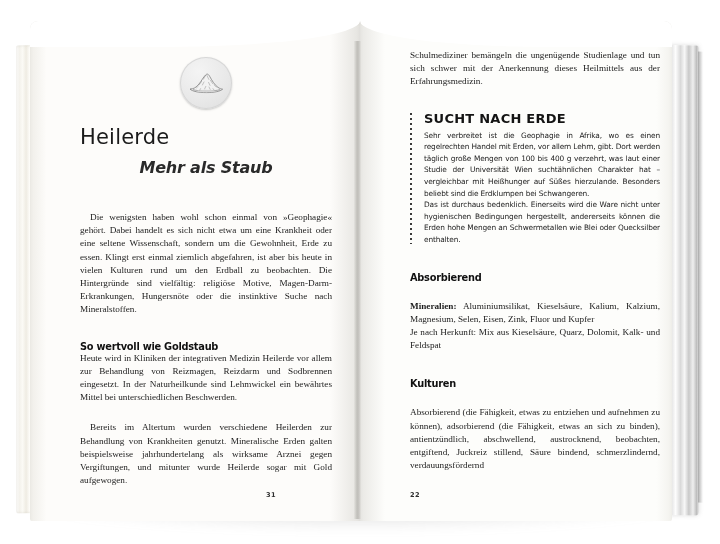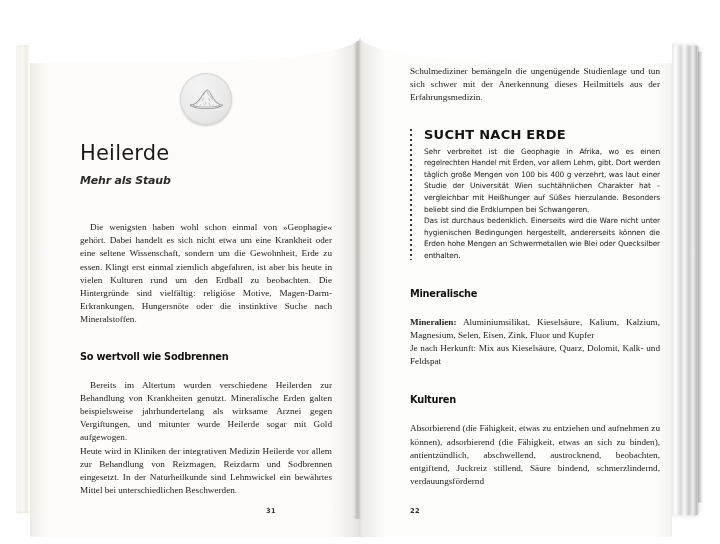--- a/index.html
+++ b/index.html
@@ -75,21 +75,21 @@
     content:"";
     position:absolute;
     right:-4px; top:6px;
     width:5px; height:96%;
     background: linear-gradient(90deg, rgba(130,130,130,0.55), rgba(255,255,255,0));
   }
 
   
   .page {
     position: absolute;
-    top: 16px;
+    top: 0;
     height: 500px;
     background: #fdfdfc;
     overflow: hidden;
   }
   .page-left {
     left: 14px;
     width: 330px;
     border-radius: 8px 0 0 2px;
     background:
       linear-gradient(90deg, rgba(228,226,218,0.55) 0%, rgba(255,255,255,0) 5%),
@@ -161,22 +161,22 @@
     font-weight: 400;
     font-size: 21px;
     letter-spacing: 0.2px;
     color: #1a1a1a;
     margin: 16px 0 0 0;
   }
   .chapter-sub {
     font-family: "DejaVu Sans", sans-serif;
     font-style: italic;
     font-weight: 600;
-    font-size: 11px;
-    text-align: left;
+    font-size: 16px;
+    text-align: center;
     color: #2a2a2a;
     margin: 9px 0 0 0;
     letter-spacing: -0.2px;
   }
 
   p.body {
     font-family: "Liberation Serif", serif;
     font-size: 9.2px;
     line-height: 13.2px;
     text-align: justify;
@@ -269,44 +269,44 @@
             <path d="M6 19.6 C11 21.4 27 21.6 33 19.6" stroke="#707070" stroke-width="0.6" fill="none"></path>
             <ellipse cx="19" cy="21" rx="10" ry="1.4" fill="#dcdcdc" opacity="0.55"></ellipse>
           </svg>
         </div>
 
         <h1 class="chapter-title">Heilerde</h1>
         <div class="chapter-sub">Mehr als Staub</div>
 
         <p class="body indent" style="margin-top:34px;">Die wenigsten haben wohl schon einmal von »Geophagie« gehört. Dabei handelt es sich nicht etwa um eine Krankheit oder eine seltene Wissenschaft, sondern um die Gewohnheit, Erde zu essen. Klingt erst einmal ziemlich abgefahren, ist aber bis heute in vielen Kulturen rund um den Erdball zu beobachten. Die Hintergründe sind vielfältig: religiöse Motive, Magen-Darm-Erkrankungen, Hungersnöte oder die instinktive Suche nach Mineralstoffen.</p>
 
-        <h3 class="section" style="margin-top:24px;">So wertvoll wie Sodbrennen</h3>
-
+        <h3 class="section" style="margin-top:24px;">So wertvoll wie Goldstaub</h3>
+
+        <p class="body">Heute wird in Kliniken der integrativen Medizin Heilerde vor allem zur Behandlung von Reizmagen, Reizdarm und Sodbrennen eingesetzt. In der Naturheilkunde sind Lehmwickel ein bewährtes Mittel bei unterschiedlichen Beschwerden.</p>
         <p class="body indent" style="margin-top:17px;">Bereits im Altertum wurden verschiedene Heilerden zur Behandlung von Krankheiten genutzt. Mineralische Erden galten beispielsweise jahrhundertelang als wirksame Arznei gegen Vergiftungen, und mitunter wurde Heilerde sogar mit Gold aufgewogen.</p>
-        <p class="body">Heute wird in Kliniken der integrativen Medizin Heilerde vor allem zur Behandlung von Reizmagen, Reizdarm und Sodbrennen eingesetzt. In der Naturheilkunde sind Lehmwickel ein bewährtes Mittel bei unterschiedlichen Beschwerden.</p>
       </div>
 
       <div class="folio folio-left" style="left:236px;">31</div>
     </div>
 
     <div class="page page-right">
       <div class="page-curve"></div>
 
       <div class="content content-right">
 
         <p class="body">Schulmediziner bemängeln die ungenügende Studienlage und tun sich schwer mit der Anerkennung dieses Heilmittels aus der Erfahrungsmedizin.</p>
 
         <div class="tipbox" style="margin-top:22px;">
           <div class="dots"></div>
           <h4>SUCHT NACH ERDE</h4>
           <p>Sehr verbreitet ist die Geophagie in Afrika, wo es einen regelrechten Handel mit Erden, vor allem Lehm, gibt. Dort werden täglich große Mengen von 100 bis 400 g verzehrt, was laut einer Studie der Universität Wien suchtähnlichen Charakter hat – vergleichbar mit Heißhunger auf Süßes hierzulande. Besonders beliebt sind die Erdklumpen bei Schwangeren.</p>
           <p>Das ist durchaus bedenklich. Einerseits wird die Ware nicht unter hygienischen Bedingungen hergestellt, andererseits können die Erden hohe Mengen an Schwermetallen wie Blei oder Quecksilber enthalten.</p>
         </div>
 
-        <h3 class="section" style="margin-top:26px;">Mineralische</h3>
+        <h3 class="section" style="margin-top:26px;">Absorbierend</h3>
 
         <p class="body" style="margin-top:17px;"><span class="lead-label">Mineralien:</span><span> Aluminiumsilikat, Kieselsäure, Kalium, Kalzium, Magnesium, Selen, Eisen, Zink, Fluor und Kupfer</span></p>
         <p class="body">Je nach Herkunft: Mix aus Kieselsäure, Quarz, Dolomit, Kalk- und Feldspat</p>
 
         <h3 class="section" style="margin-top:26px;">Kulturen</h3>
 
         <p class="body" style="margin-top:17px;">Absorbierend (die Fähigkeit, etwas zu entziehen und aufnehmen zu können), adsorbierend (die Fähigkeit, etwas an sich zu binden), antientzündlich, abschwellend, austrocknend, beobachten, entgiftend, Juckreiz stillend, Säure bindend, schmerzlindernd, verdauungsfördernd</p>
       </div>
 
       <div class="folio folio-right" style="left:50px;">22</div>

